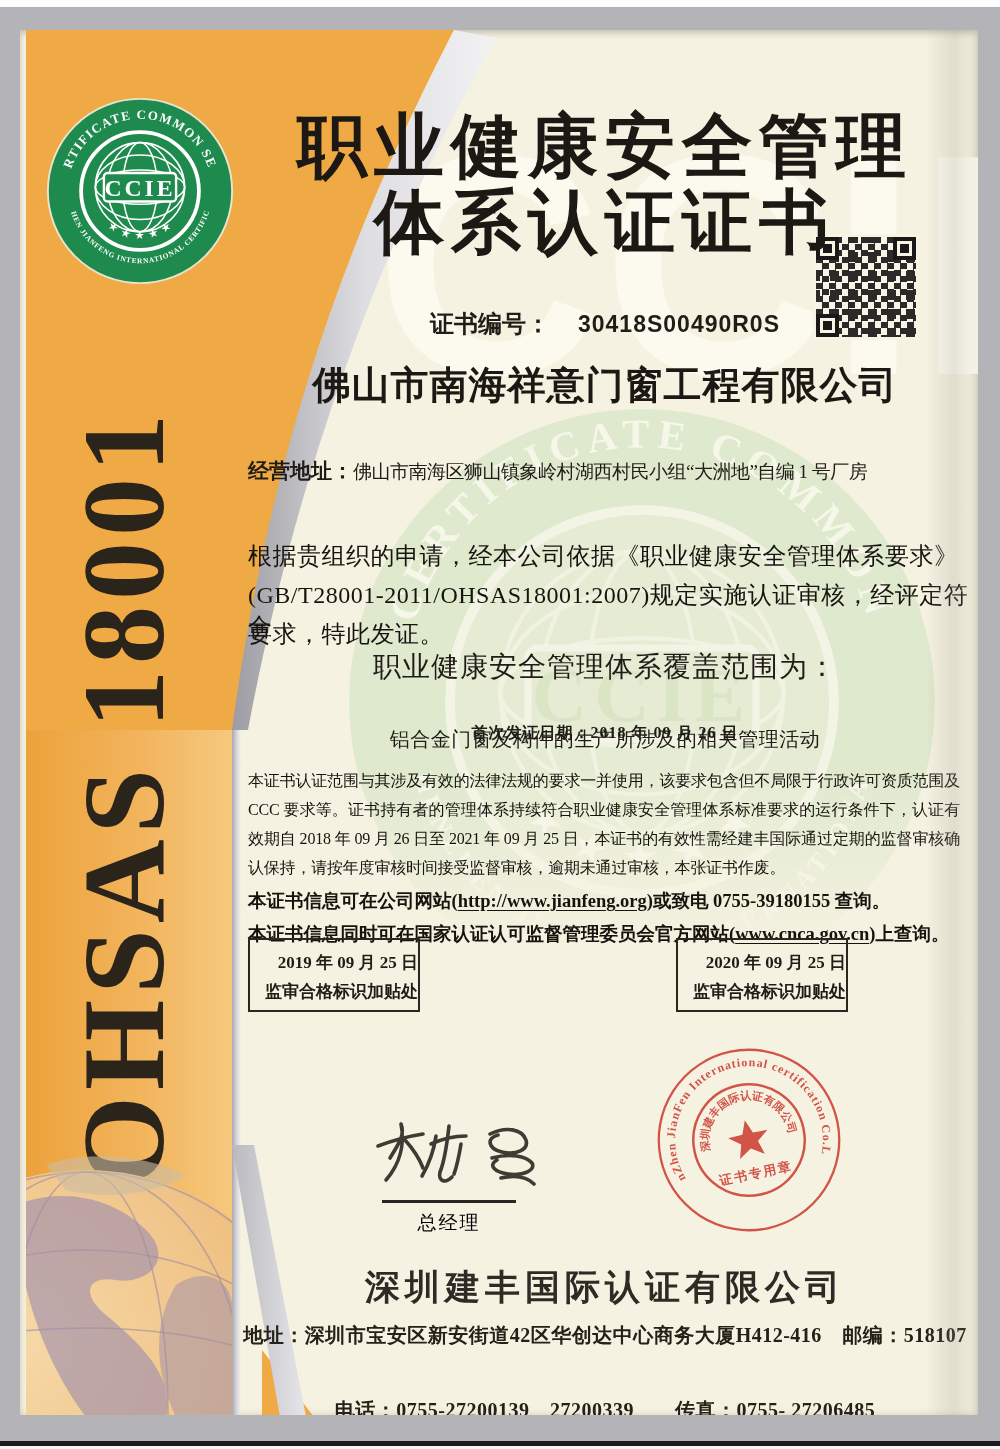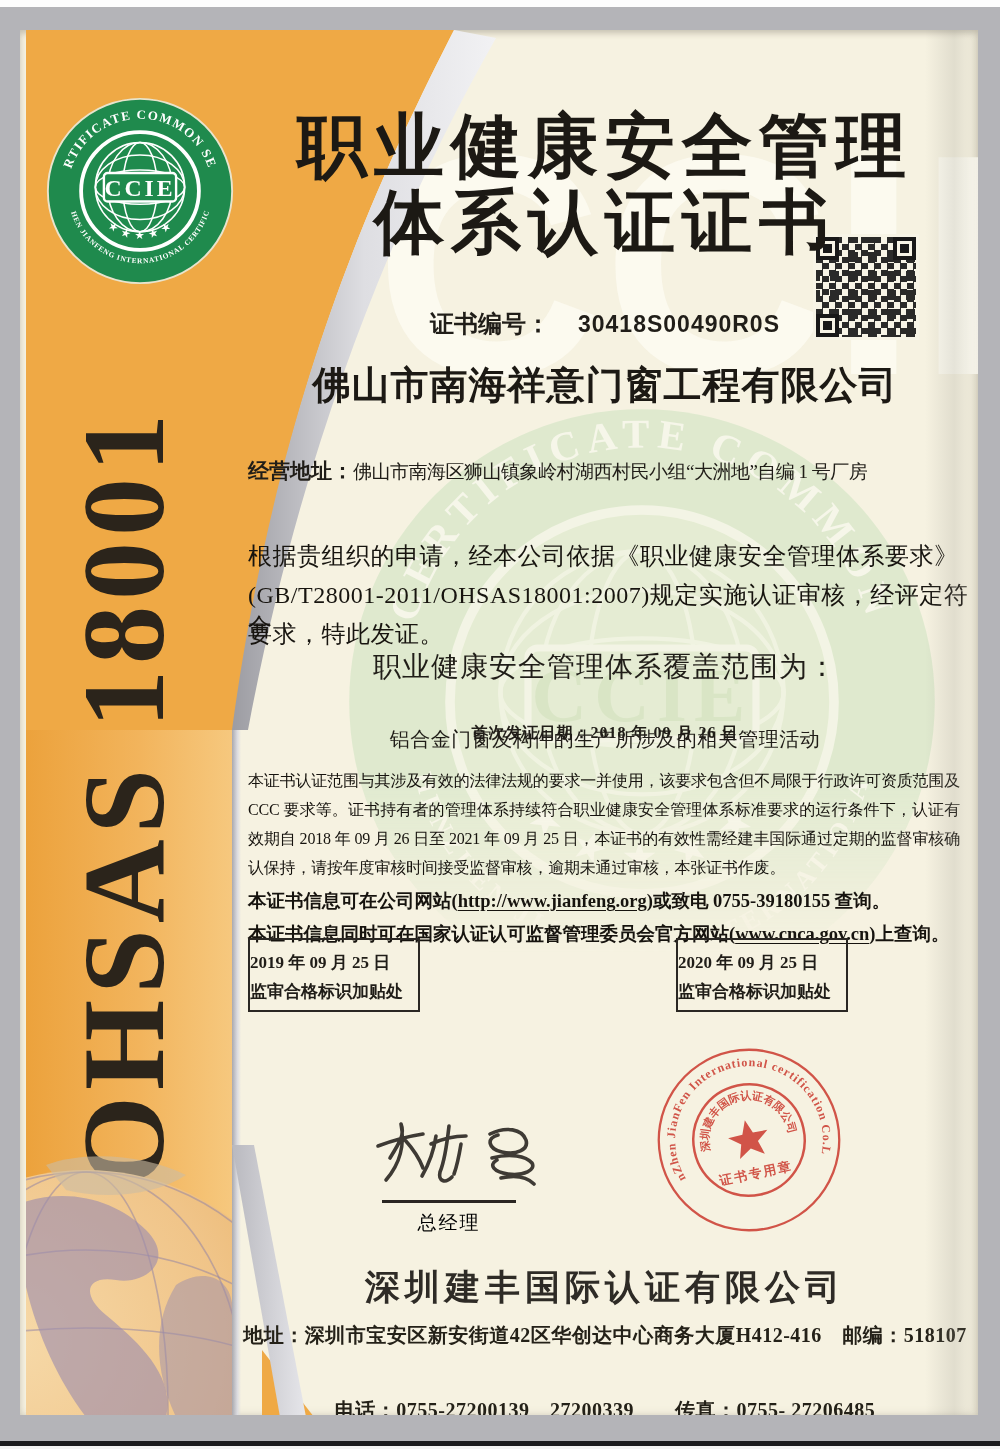--- a/index.html
+++ b/index.html
@@ -36,21 +36,21 @@
   .company{font-weight:bold;font-size:38px;letter-spacing:1px;color:#1c1914;}
   .addr{font-size:19px;letter-spacing:-0.5px;}
   .addr b,.row b{font-size:21px;letter-spacing:0;}
   .para1{font-size:24px;letter-spacing:0.5px;color:#17140f;}
   .scope-h{font-weight:normal;font-size:28px;letter-spacing:1px;}
   .scope-t{font-size:20px;letter-spacing:0.5px;margin-top:39px;}
   .issue{font-weight:bold;font-size:16px;letter-spacing:1px;}
   .para2{font-size:16px;line-height:29px;letter-spacing:-0.2px;text-align:justify;color:#16130e;font-weight:500;}
   .info{font-size:18.5px;font-weight:bold;color:#16130e;}
   .info .url{text-decoration:underline;text-underline-offset:3px;}
-  .audit-box{position:absolute;width:172px;height:74px;border:2px solid #2a2723;text-align:left;
+  .audit-box{position:absolute;width:172px;height:74px;border:2px solid #2a2723;text-align:right;
        font-size:17px;font-weight:bold;padding-top:8px;box-sizing:border-box;line-height:29px;}
   .sig-line{position:absolute;left:362px;top:1170px;width:134px;height:3px;background:#2a2622;}
   .sig-title{position:absolute;left:360px;top:1180px;width:138px;text-align:center;font-size:19px;letter-spacing:2px;}
   .issuer{font-family:"Liberation Sans","DejaVu Sans",sans-serif;font-weight:bold;font-size:35px;letter-spacing:5px;color:#2e2b26;}
   .foot{font-weight:bold;font-size:20px;color:#242118;letter-spacing:0.5px;}
   
   .qr{position:absolute;left:793px;top:204px;width:106px;height:106px;background:#f7f4e6;}
   .qr-mod{position:absolute;inset:3px;opacity:.92;background-image:
      conic-gradient(#191919 25%,transparent 25% 50%,#191919 50% 75%,transparent 75%),
      conic-gradient(transparent 0 25%,#191919 25% 50%,transparent 50%);

